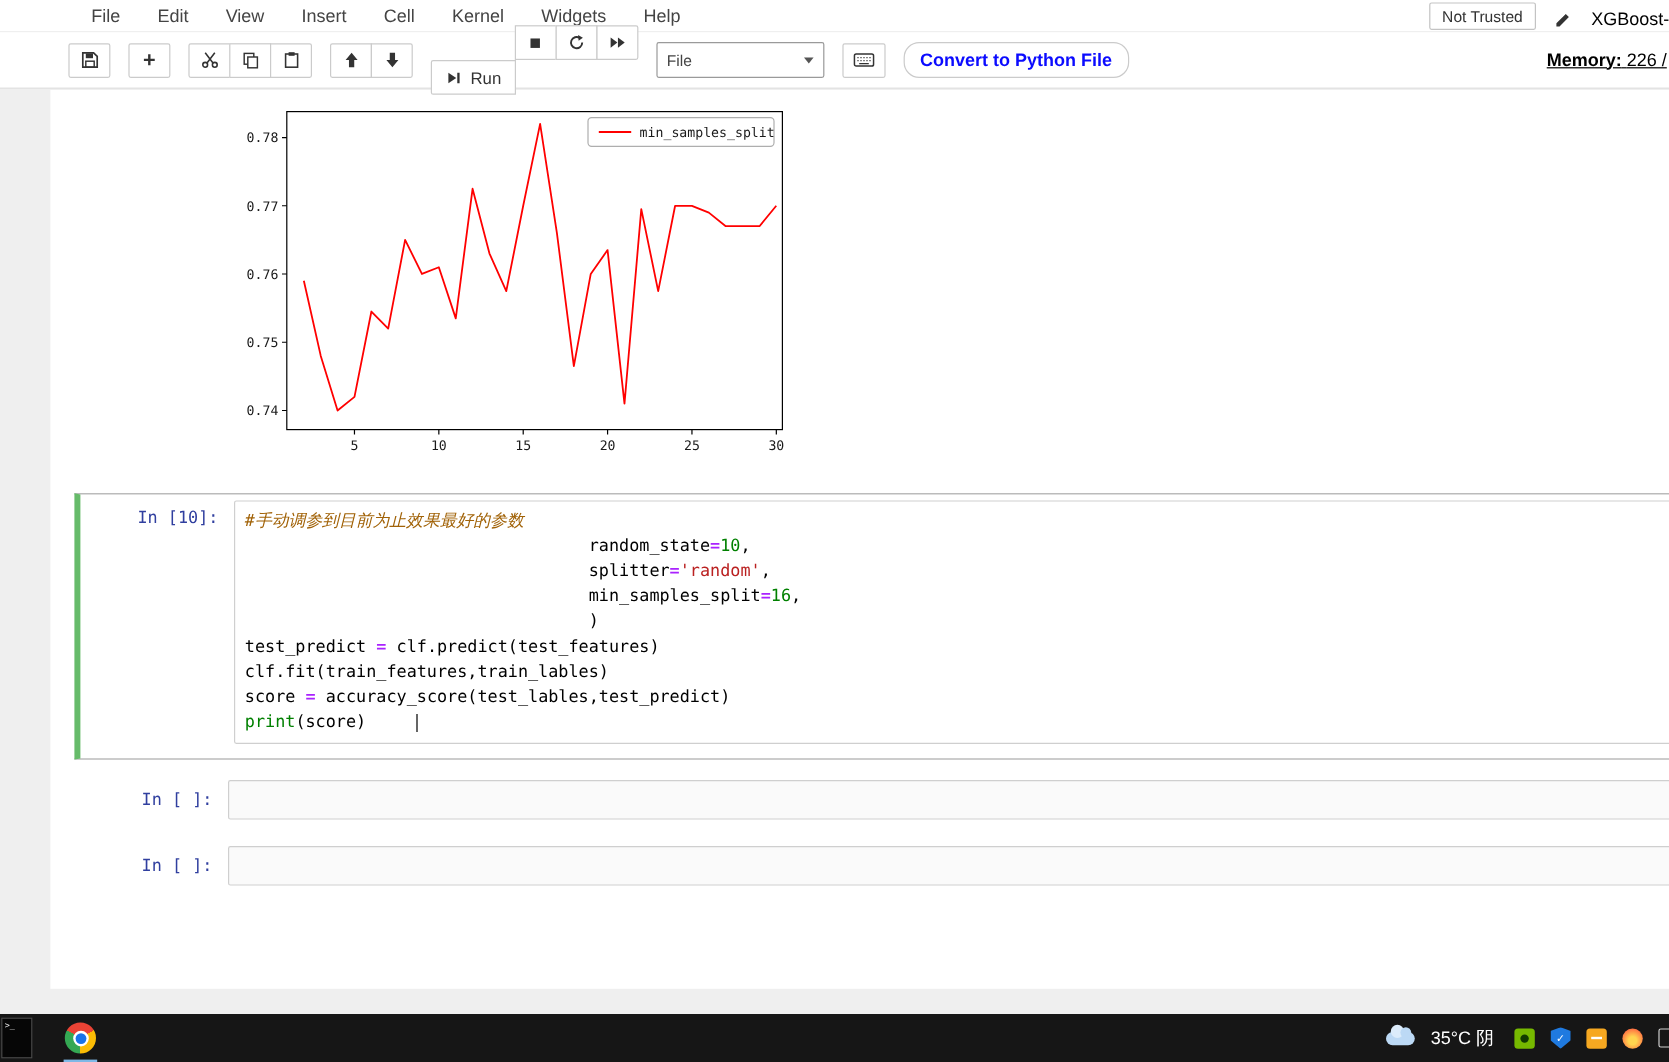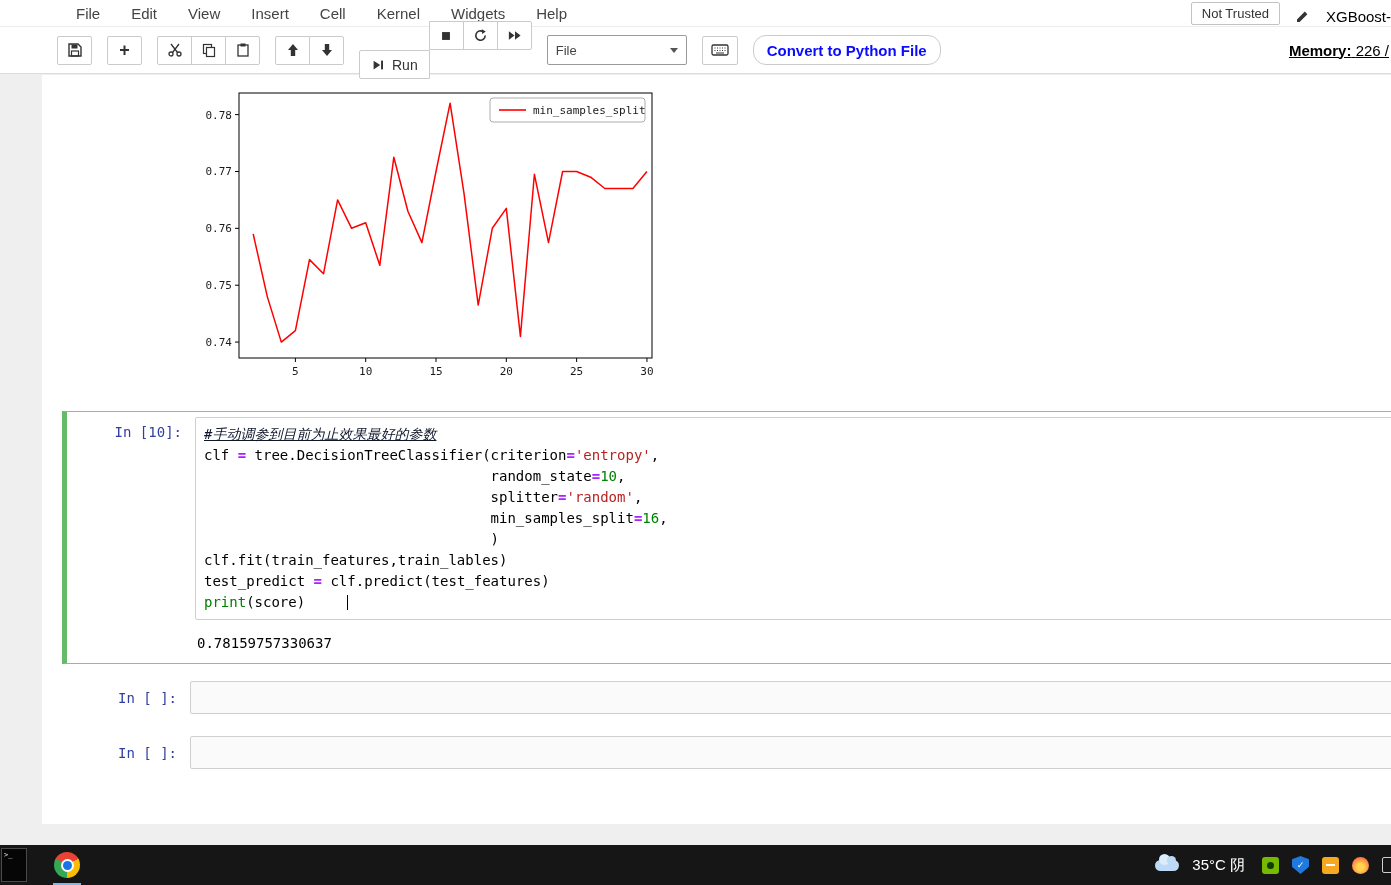--- a/index.html
+++ b/index.html
@@ -37,21 +37,21 @@
 
   .chart-output { padding:9px 0 12px 153px; }
   .chart-output svg { display:block; }
   .tick { font-family:"DejaVu Sans Mono", monospace; font-size:11px; fill:#1a1a1a; }
 
   .cell { display:flex; flex-wrap:wrap; padding:5px; margin-left:20px; }
   .cell.selected { border:1px solid #ababab; border-left:5px solid #66bb6a; margin-top:13px; }
   .prompt-col { width:123px; flex:none; text-align:right; padding:7px 13px 0 0; font-family:"DejaVu Sans Mono", monospace; font-size:14px; color:#303F9F; white-space:nowrap; }
   .input-area { flex:1; border:1px solid #cfcfcf; border-radius:2px; background:#ffffff; padding:6px 8px; min-width:0; }
   .cm-line { white-space:pre; font-family:"DejaVu Sans Mono", monospace; font-size:14px; line-height:21px; color:#000; }
-  .t-com { color:#0f172a; font-style:italic;text-decoration:underline; }
+  .t-com { color:#a16207; font-style:italic; }
   .t-str { color:#BA2121; }
   .t-num { color:#008000; }
   .t-op  { color:#AA22FF; font-weight:bold; }
   .t-bi  { color:#008000; }
   .t-caret { display:inline-block; border-left:1px solid #000; height:15px; vertical-align:text-bottom; }
   .output-row { display:flex; width:100%; }
   .output-text { font-family:"DejaVu Sans Mono", monospace; font-size:14px; color:#000; padding:15px 0 7px 2px; }
 
   .cell.empty { margin-top:12px; }
   .cell.empty .prompt-col { padding-top:9px; }
@@ -259,32 +259,31 @@
           <rect x="295" y="14" width="155" height="24" rx="3" fill="#fff" stroke="#aeaeae"></rect>
           <line x1="304" y1="26" x2="331" y2="26" stroke="#ff0000" stroke-width="1.6"></line>
           <text x="338" y="30" class="tick">min_samples_split</text>
         </svg>
     </div>
 
     <div class="cell selected">
       <div class="prompt-col">In [10]:</div>
       <div class="input-area">
           <div class="cm-line"><span class="t-com">#手动调参到目前为止效果最好的参数</span></div>
-          <div class="cm-line"><span>clf </span><span class="t-op">=</span><span> tree.DecisionTreeClassifier(criterion</span><span class="t-op">=</span><span class="t-str">'entropy'</span><span>,</span></div>
           <div class="cm-line"><span>                                  random_state</span><span class="t-op">=</span><span class="t-num">10</span><span>,</span></div>
           <div class="cm-line"><span>                                  splitter</span><span class="t-op">=</span><span class="t-str">'random'</span><span>,</span></div>
           <div class="cm-line"><span>                                  min_samples_split</span><span class="t-op">=</span><span class="t-num">16</span><span>,</span></div>
           <div class="cm-line"><span>                                  )</span></div>
+          <div class="cm-line"><span>test_predict </span><span class="t-op">=</span><span> clf.predict(test_features)</span></div>
           <div class="cm-line"><span>clf.fit(train_features,train_lables)</span></div>
-          <div class="cm-line"><span>test_predict </span><span class="t-op">=</span><span> clf.predict(test_features)</span></div>
+          <div class="cm-line"><span>score </span><span class="t-op">=</span><span> accuracy_score(test_lables,test_predict)</span></div>
           <div class="cm-line"><span class="t-bi">print</span><span>(score)     </span><span class="t-caret"></span></div>
         </div>
       <div class="output-row">
         <div class="prompt-col"></div>
-        <div class="output-text">0.78159757330637</div>
       </div>
     </div>
 
     <div class="cell empty">
       <div class="prompt-col">In [ ]:</div>
       <div class="empty-input"></div>
     </div>
 
     <div class="cell empty">
       <div class="prompt-col">In [ ]:</div>

